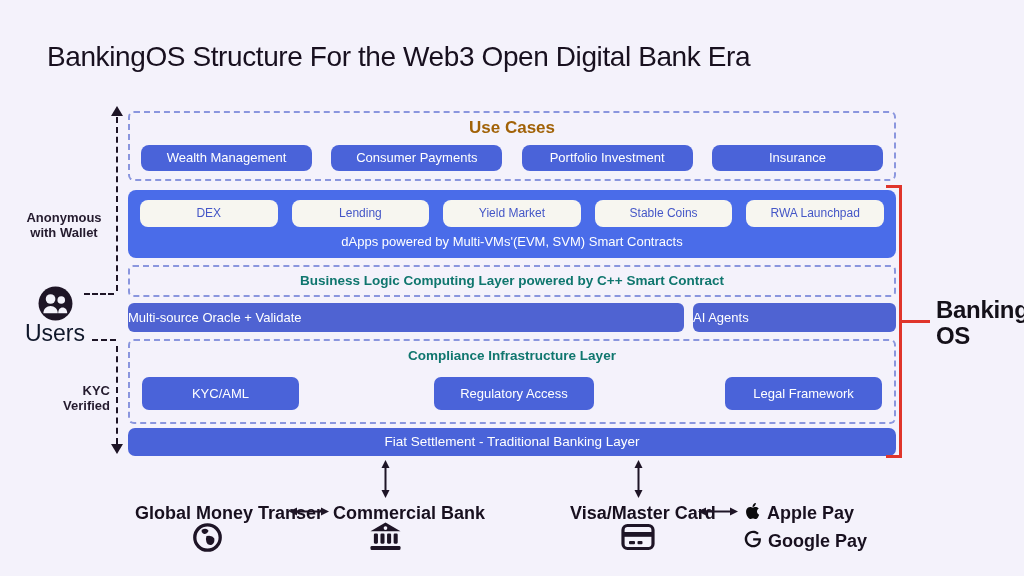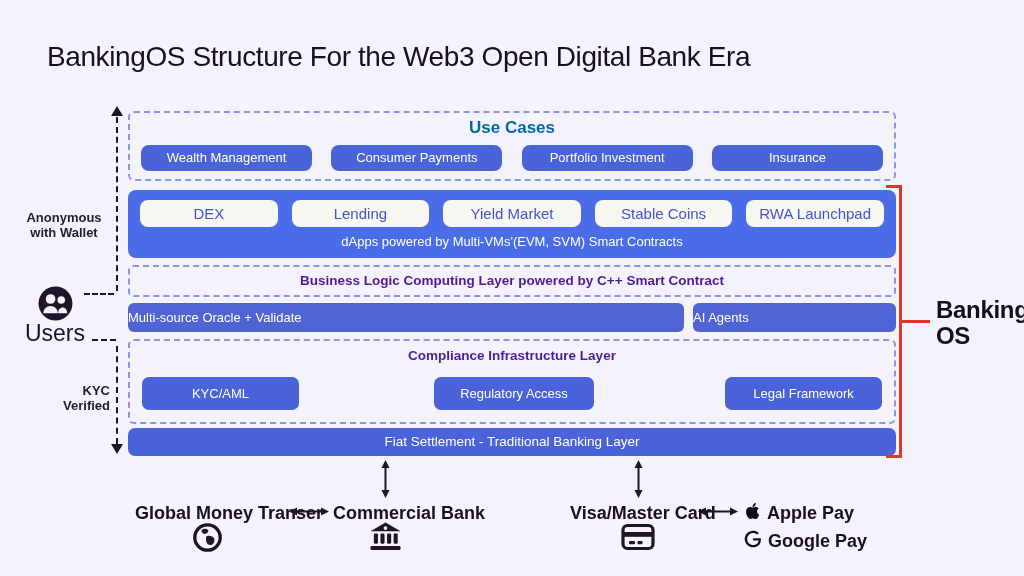--- a/index.html
+++ b/index.html
@@ -7,31 +7,31 @@
     position:relative;width:1024px;height:576px;overflow:hidden;
     background:#f4f2fb;font-family:"Liberation Sans",sans-serif;color:#18101f;
   }
   .abs{position:absolute;box-sizing:border-box;}
   
   .title{left:47px;top:41px;font-size:28px;font-weight:normal;letter-spacing:-0.4px;color:#18101f;}
   
   .col{left:128px;width:768px;}
   .dashedbox{border:2px dashed #8a96de;border-radius:6px;background:transparent;}
   .usecases{top:111px;height:70px;}
-  .usecases .uc-title{margin-top:5px;text-align:center;font-size:17px;font-weight:bold;color:#0369a1;}
+  .usecases .uc-title{margin-top:5px;text-align:center;font-size:17px;font-weight:bold;color:#a16207;}
   .uc-row{display:flex;justify-content:space-between;padding:7px 11px 0 11px;}
   .btn{background:#4a63d9;color:#ffffff;border-radius:8px;font-size:13px;text-align:center;}
   .uc-row .btn{width:171px;height:26px;line-height:26px;}
   .dapps{top:190px;height:68px;background:#4a6ce9;border-radius:8px;}
   .pill-row{display:flex;gap:14px;padding:10px 12px 0 12px;}
-  .pill{flex:1;height:27px;line-height:27px;background:#f7f6f0;color:#4456c7;border-radius:8px;font-size:15px;text-align:center;}
+  .pill{flex:1;height:27px;line-height:27px;background:#f7f6f0;color:#4456c7;border-radius:8px;font-size:12px;text-align:center;}
   .dapps-caption{margin-top:7px;text-align:center;color:#ffffff;font-size:13px;}
   .bizlogic{top:265px;height:32px;border-radius:5px;}
   .bizlogic .layer-text{line-height:28px;}
-  .layer-text{text-align:center;color:#4c1d95;font-size:13.5px;font-weight:bold;}
+  .layer-text{text-align:center;color:#0f766e;font-size:13.5px;font-weight:bold;}
   .oracle-row{top:303px;height:29px;display:flex;gap:9px;}
   .bar{background:#4f63d2;color:#fff;border-radius:6px;font-size:13px;line-height:29px;}
   .bar.left{width:556px;}
   .bar.right{flex:1;}
   .compliance{top:339px;height:85px;border-radius:6px;}
   .compliance .layer-text{margin-top:7px;}
   .comp-btn{top:36px;height:33px;line-height:33px;border-radius:7px;font-size:13px;}
   .fiat{top:428px;height:28px;line-height:28px;border-radius:7px;font-size:13.5px;}
   
   .vdash{width:0;border-left:2.5px dashed #1e1526;}

